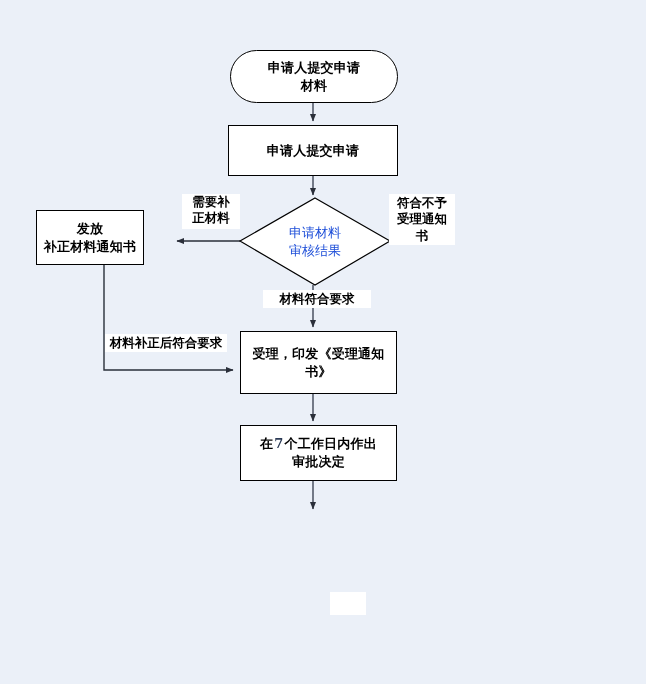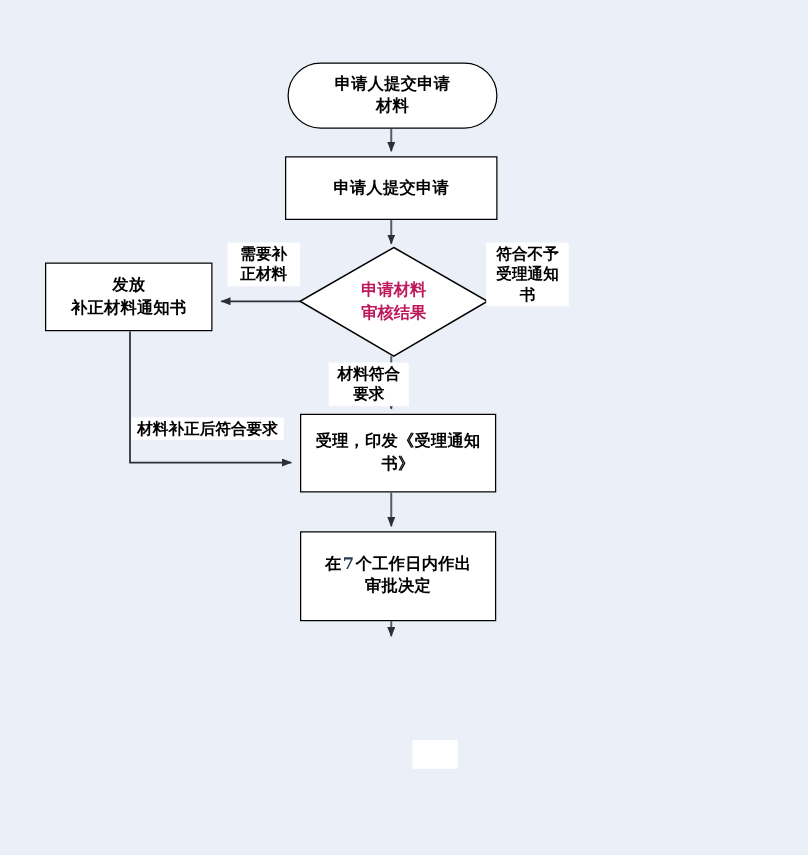--- a/index.html
+++ b/index.html
@@ -54,24 +54,24 @@
   .diamond-label {
     position: absolute;
     left: 0;
     top: 0;
     width: 100%;
     height: 100%;
     display: flex;
     align-items: center;
     justify-content: center;
     text-align: right;
-    font-weight: bold;
+    font-weight: normal;
     font-size: 13px;
     line-height: 1.35;
-    color: #be185d;
+    color: #1d4ed8;
     white-space: pre-line;
   }
   .edge-label {
     position: absolute;
     background: #ffffff;
     color: #000000;
     font-weight: bold;
     font-size: 12.5px;
     line-height: 1.3;
     text-align: center;
@@ -129,41 +129,41 @@
 
   <div class="node" style="left:228px; top:125px; width:170px; height:51px;">
     <span class="txt">申请人提交申请</span>
   </div>
 
   <div class="diamond-wrap" style="left:240px; top:198px; width:150px; height:87px;">
     <span class="diamond-label">申请材料
 审核结果</span>
   </div>
 
-  <div class="node" style="left:36px; top:210px; width:134px; height:55px;">
+  <div class="node" style="left:36px; top:210px; width:108px; height:55px;">
     <span class="txt">发放
 补正材料通知书</span>
   </div>
 
 
   <div class="node" style="left:240px; top:331px; width:157px; height:63px;text-align:center;">
     <span class="txt">受理，印发《受理通知书》</span>
   </div>
 
-  <div class="node" style="left:240px; top:425px; width:157px; height:72px;">
+  <div class="node" style="left:240px; top:425px; width:157px; height:56px;">
     <span class="txt"><span>在</span><span class="serif-num">7</span><span>个工作日内作出
 审批决定</span></span>
   </div>
 
 
-  <div class="edge-label" style="left:182px; top:194px; width:58px;">需要补
+  <div class="edge-label" style="left:182px; top:194px; width:58px;font-family:Liberation Mono, monospace;">需要补
 正材料</div>
 
   <div class="edge-label" style="left:389px; top:194px; width:66px;">符合不予
 受理通知书</div>
 
-  <div class="edge-label" style="left:263px; top:290px; width:64px;text-align:center;">材料符合要求</div>
+  <div class="edge-label" style="left:263px; top:290px; width:108px;text-align:center;">材料符合要求</div>
 
   <div class="edge-label" style="left:105px; top:334px; width:122px;">材料补正后符合要求</div>
 
   <div class="blank-box" style="left:330px; top:592px; width:36px; height:23px;"></div>
 
 </div>
 
 </body></html>

